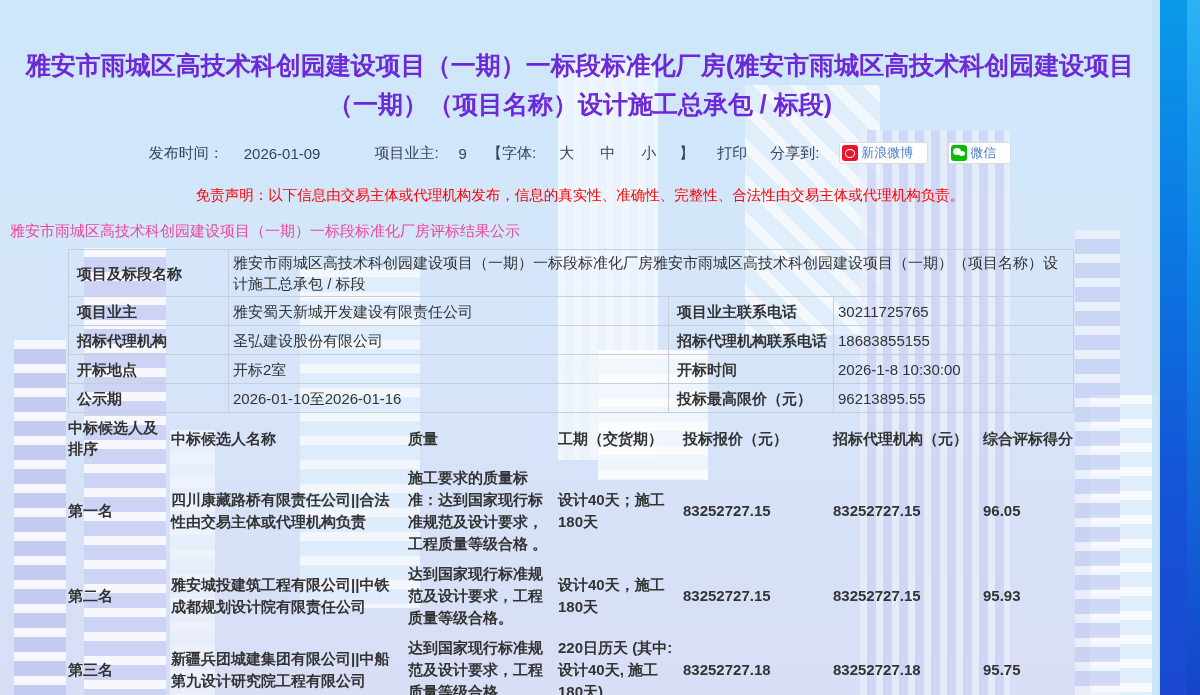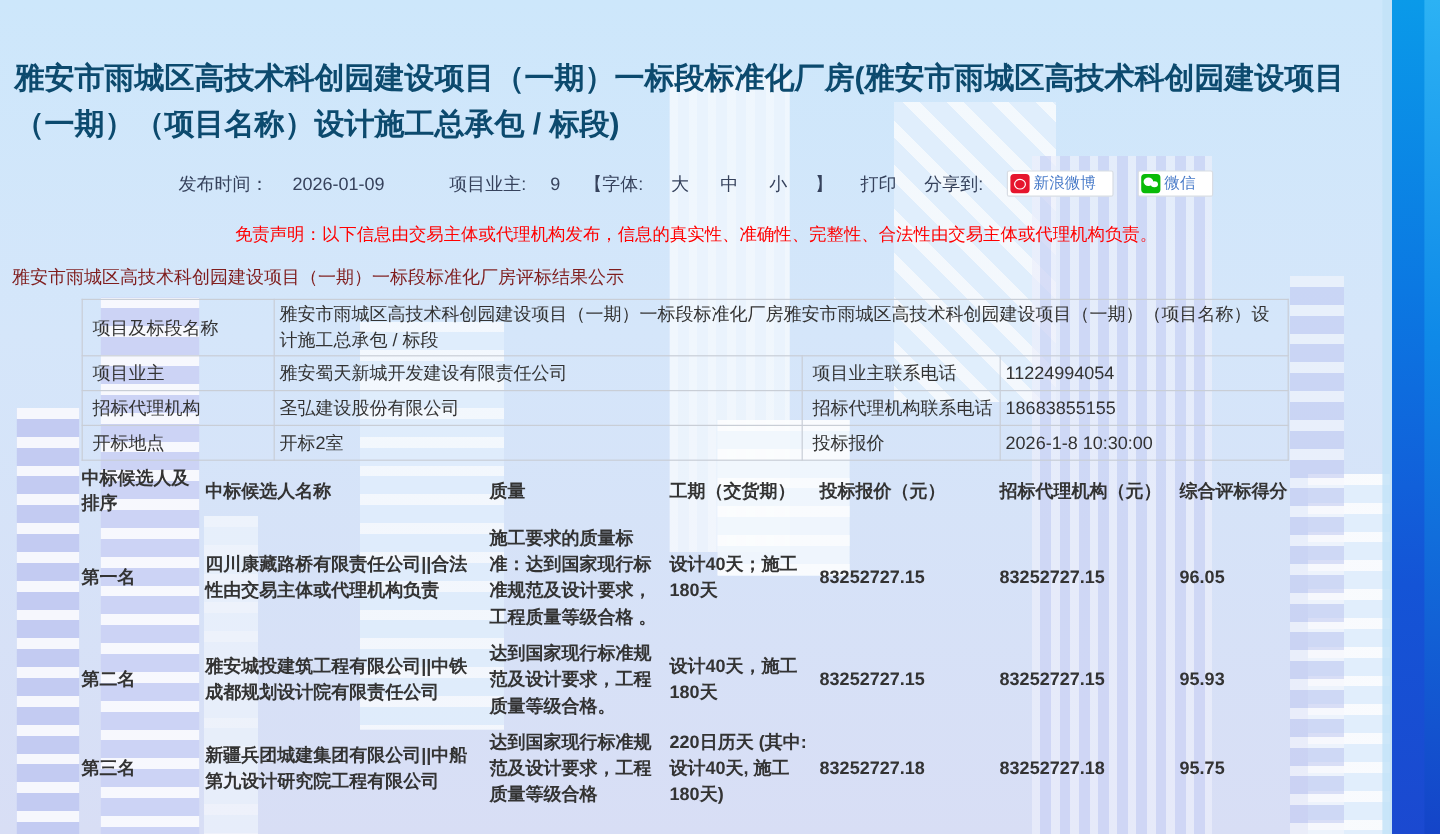--- a/index.html
+++ b/index.html
@@ -26,49 +26,49 @@
   }
   .band-inner {
     position:absolute; top:0; right:0; width:13px; height:695px;
     background:linear-gradient(180deg,#2cb2f4 0%,#0f8ae8 40%,#1444c8 100%);
   }
   .band-edge { position:absolute; top:0; right:40px; width:8px; height:695px; z-index:2; background:#c2e2f7; opacity:.8; }
 
   
   .content { position:relative; z-index:1; width:1160px; }
   .page-title {
-    margin:46px 12px 0 12px; 
-    color:#0c4a6e; font-size:25px; font-weight:700; line-height:39px;
+    margin:46px 12px 0 12px; text-align:center;
+    color:#6d28d9; font-size:25px; font-weight:700; line-height:39px;
   }
   .meta {
     margin-top:18px; text-align:center; font-size:15px; color:#36425c;
     display:flex; justify-content:center; align-items:center; gap:20px;
   }
   .meta .lbl { white-space:pre; }
   .meta a.lk { color:#36425c; text-decoration:none; cursor:pointer; padding:0 3px; }
   .share-badge {
     display:inline-flex; align-items:center; gap:3px; background:#fff;
     border:1px solid #d8dde4; border-radius:2px; padding:1px 14px 1px 2px;
     font-size:13px; color:#4a7cc9; cursor:pointer; height:22px;
   }
   .wb-ico,.wx-ico { width:16px; height:16px; border-radius:3px; display:inline-block; position:relative; }
   .wb-ico { background:#e6162d; }
   .wb-ico::after { content:""; position:absolute; left:3px; top:4px; width:8px; height:7px;
     border:1.5px solid #fff; border-radius:50%; }
   .wx-ico { background:#09bb07; }
   .wx-ico::before { content:""; position:absolute; left:2px; top:3px; width:8px; height:7px; background:#fff; border-radius:50%; }
   .wx-ico::after  { content:""; position:absolute; left:8px; top:6px; width:6px; height:5px; background:#fff; border-radius:50%; }
   .disclaimer { margin-top:22px; text-align:center; font-size:14.5px; color:#ff0000;font-family:Liberation Mono, monospace; }
-  .subtitle   { margin:17px 0 0 10px; font-size:15px; color:#7f1d1d; }
+  .subtitle   { margin:17px 0 0 10px; font-size:15px; color:#ec4899; }
 
   
   table { border-collapse:collapse; }
   .details { margin:8px 0 0 68px; width:1005px; table-layout:fixed; font-size:15px; }
   .details td { border:1px solid #c9ced6; height:29px; padding:2px 4px; color:#333; line-height:21px; vertical-align:middle; }
-  .details td.lab { padding-left:8px; }
+  .details td.lab { padding-left:8px;font-weight:bold; }
 
   
   .ranking { margin:0 0 0 65px; width:1015px; table-layout:fixed; font-size:15px; }
   .ranking td, .ranking th { padding:4px 2px 4px 3px; font-weight:700; color:#333; text-align:left; line-height:22px; vertical-align:middle; }
   .ranking th { line-height:21px; }
 </style>
 </head>
 <body>
 
 <div class="bg">
@@ -128,33 +128,39 @@
       </colgroup>
     <tbody>
         <tr>
       <td class="lab">项目及标段名称</td>
       <td colspan="3">雅安市雨城区高技术科创园建设项目（一期）一标段标准化厂房雅安市雨城区高技术科创园建设项目（一期）（项目名称）设计施工总承包 / 标段</td>
     </tr>
     <tr>
       <td class="lab">项目业主</td>
       <td>雅安蜀天新城开发建设有限责任公司</td>
       <td class="lab">项目业主联系电话</td>
-      <td>11224994054</td>
+      <td>30211725765</td>
     </tr>
     <tr>
       <td class="lab">招标代理机构</td>
       <td>圣弘建设股份有限公司</td>
       <td class="lab">招标代理机构联系电话</td>
       <td>18683855155</td>
     </tr>
     <tr>
       <td class="lab">开标地点</td>
       <td>开标2室</td>
-      <td class="lab">投标报价</td>
+      <td class="lab">开标时间</td>
       <td>2026-1-8 10:30:00</td>
+    </tr>
+    <tr>
+      <td class="lab">公示期</td>
+      <td>2026-01-10至2026-01-16</td>
+      <td class="lab">投标最高限价（元）</td>
+      <td>96213895.55</td>
     </tr>
   </tbody>
     </table>
 
   <table class="ranking">
     <colgroup>
       <col style="width:103px">
         <col style="width:237px">
         <col style="width:150px">
       <col style="width:125px">

